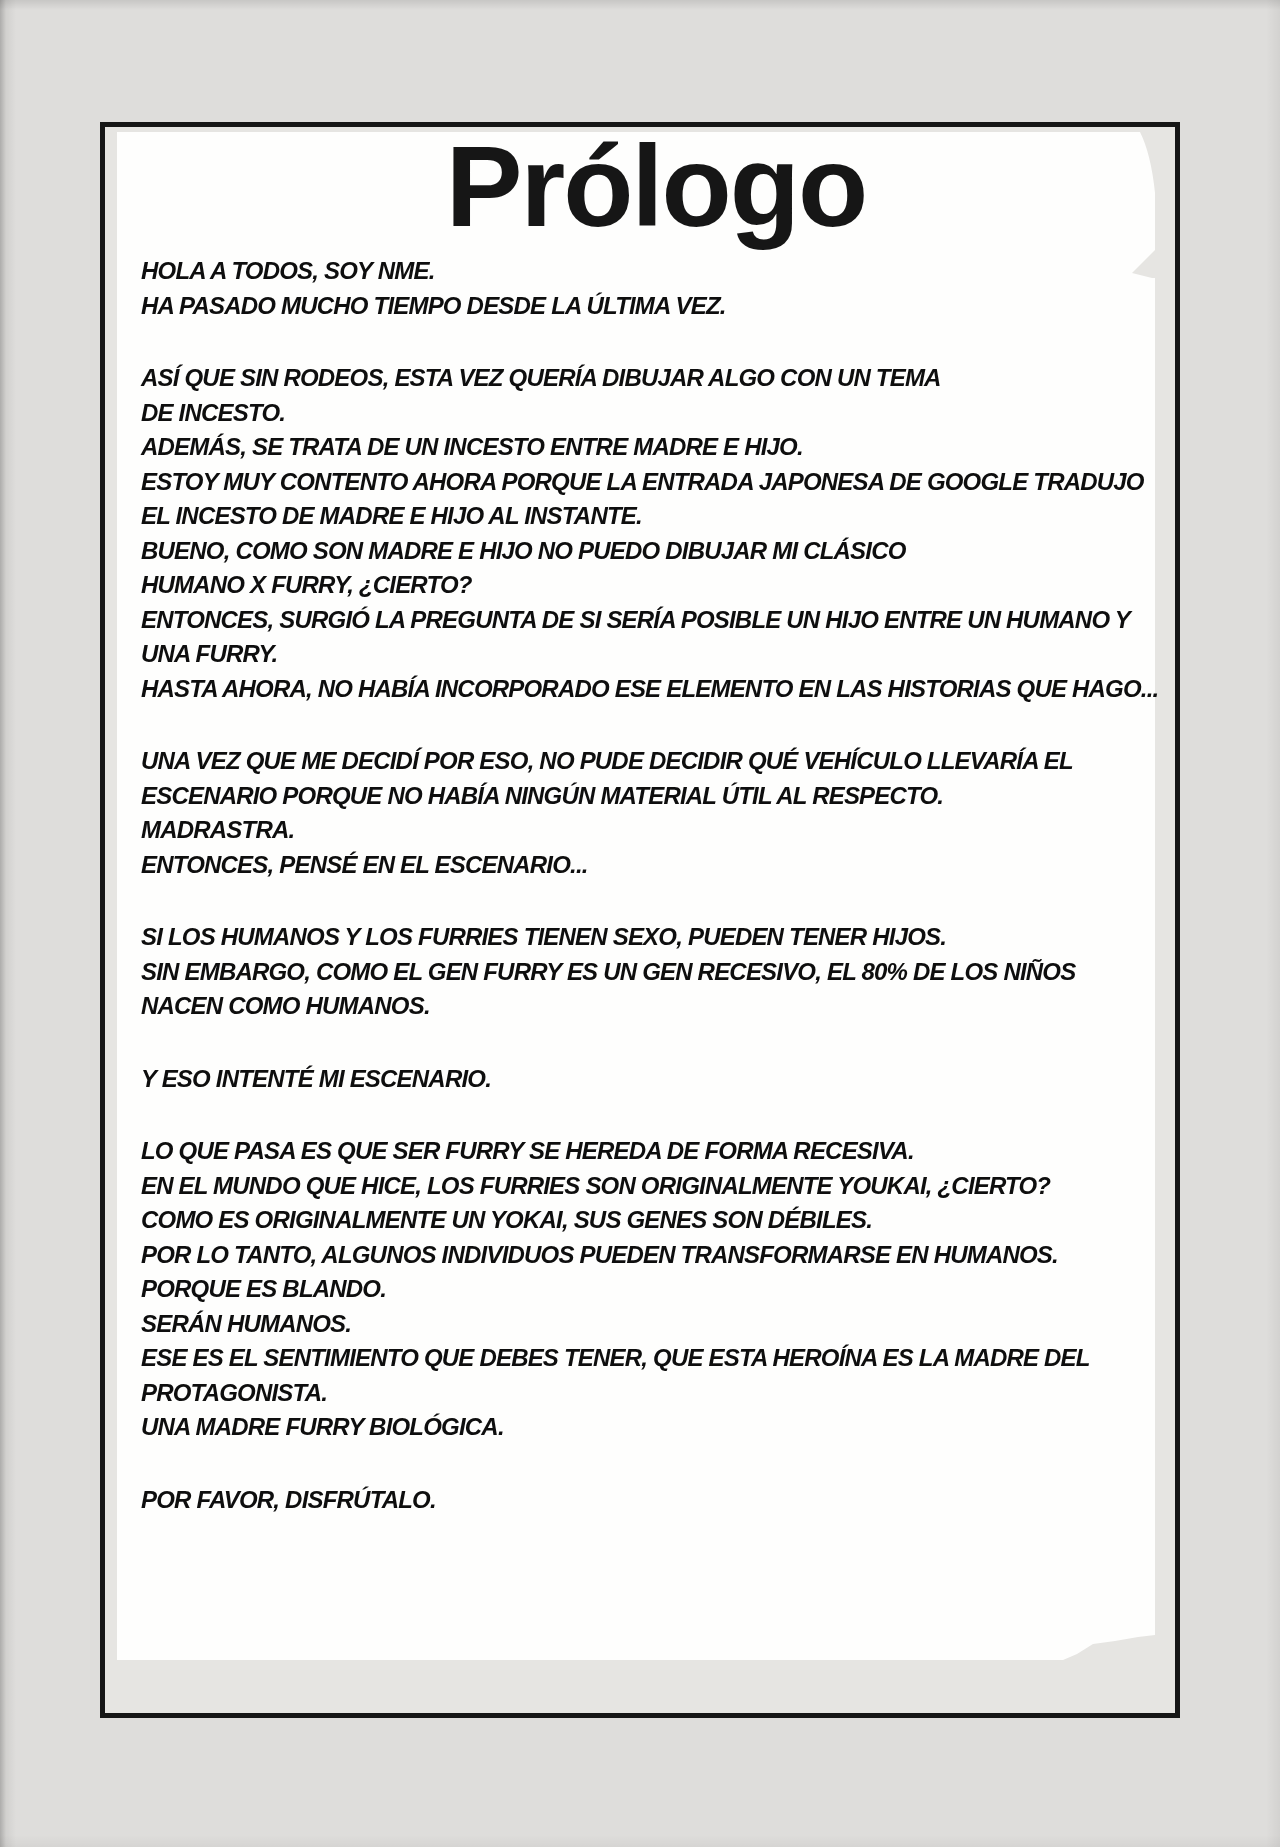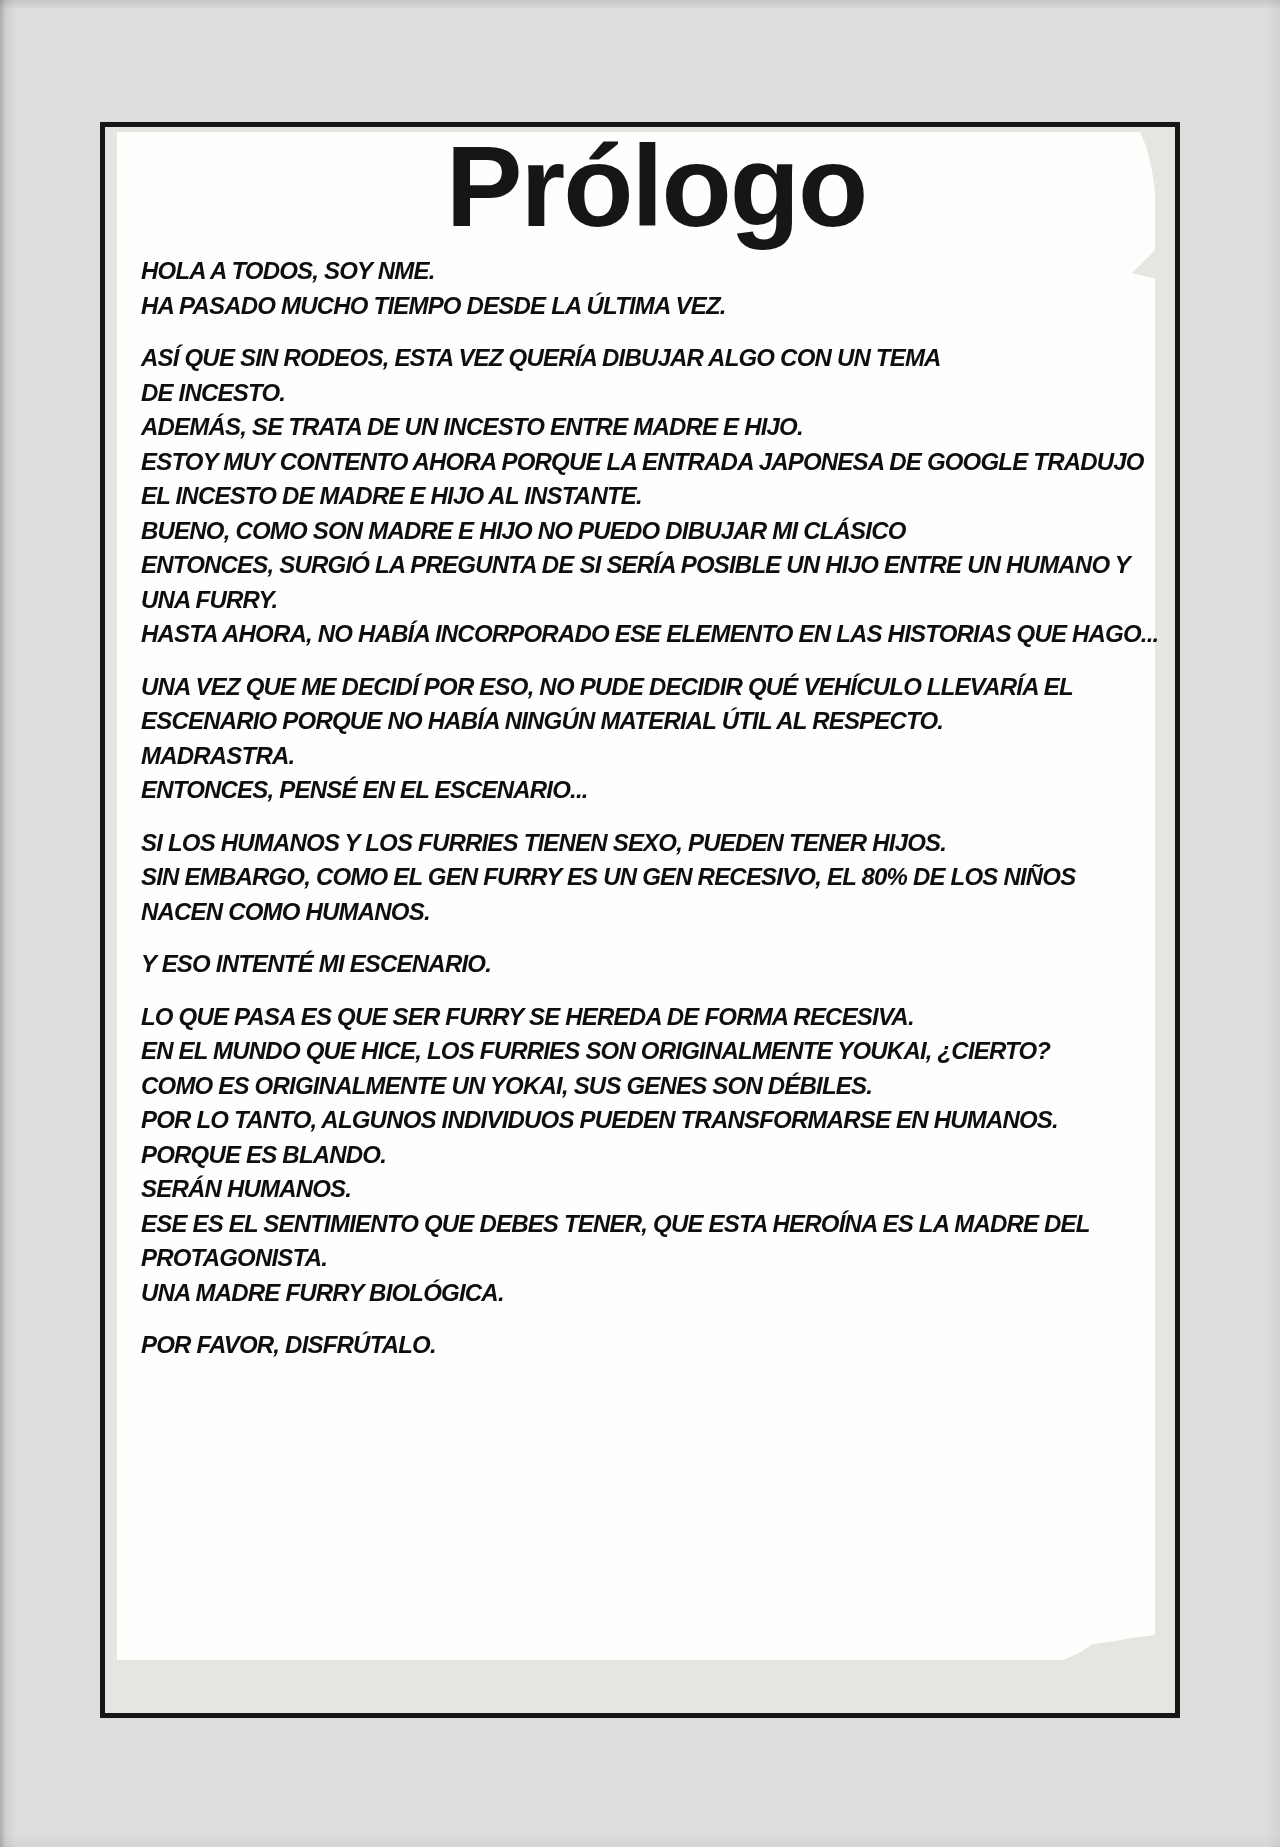--- a/index.html
+++ b/index.html
@@ -55,21 +55,21 @@
   }
   .line{
     font-family:"Liberation Sans", sans-serif;
     font-style:italic;
     font-weight:700;
     font-size:24px;
     line-height:34.5px;
     letter-spacing:-0.8px;
     white-space:nowrap;
   }
-  .para + .para{ margin-top:18px; }
+  .para + .para{ margin-top:38px; }
   .curl{
     position:absolute;
     top:0; right:0;
   }
   .tear{
     position:absolute;
     bottom:0; right:0;
   }
 </style>
 </head>
@@ -85,20 +85,21 @@
           <div class="line">HOLA A TODOS, SOY NME.</div>
           <div class="line">HA PASADO MUCHO TIEMPO DESDE LA ÚLTIMA VEZ.</div>
         </div>
         <div class="para">
           <div class="line">ASÍ QUE SIN RODEOS, ESTA VEZ QUERÍA DIBUJAR ALGO CON UN TEMA</div>
           <div class="line">DE INCESTO.</div>
           <div class="line">ADEMÁS, SE TRATA DE UN INCESTO ENTRE MADRE E HIJO.</div>
           <div class="line">ESTOY MUY CONTENTO AHORA PORQUE LA ENTRADA JAPONESA DE GOOGLE TRADUJO</div>
           <div class="line">EL INCESTO DE MADRE E HIJO AL INSTANTE.</div>
           <div class="line">BUENO, COMO SON MADRE E HIJO NO PUEDO DIBUJAR MI CLÁSICO</div>
+          <div class="line">HUMANO X FURRY, ¿CIERTO?</div>
           <div class="line">ENTONCES, SURGIÓ LA PREGUNTA DE SI SERÍA POSIBLE UN HIJO ENTRE UN HUMANO Y</div>
           <div class="line">UNA FURRY.</div>
           <div class="line">HASTA AHORA, NO HABÍA INCORPORADO ESE ELEMENTO EN LAS HISTORIAS QUE HAGO...</div>
         </div>
         <div class="para">
           <div class="line">UNA VEZ QUE ME DECIDÍ POR ESO, NO PUDE DECIDIR QUÉ VEHÍCULO LLEVARÍA EL</div>
           <div class="line">ESCENARIO PORQUE NO HABÍA NINGÚN MATERIAL ÚTIL AL RESPECTO.</div>
           <div class="line">MADRASTRA.</div>
           <div class="line">ENTONCES, PENSÉ EN EL ESCENARIO...</div>
         </div>

